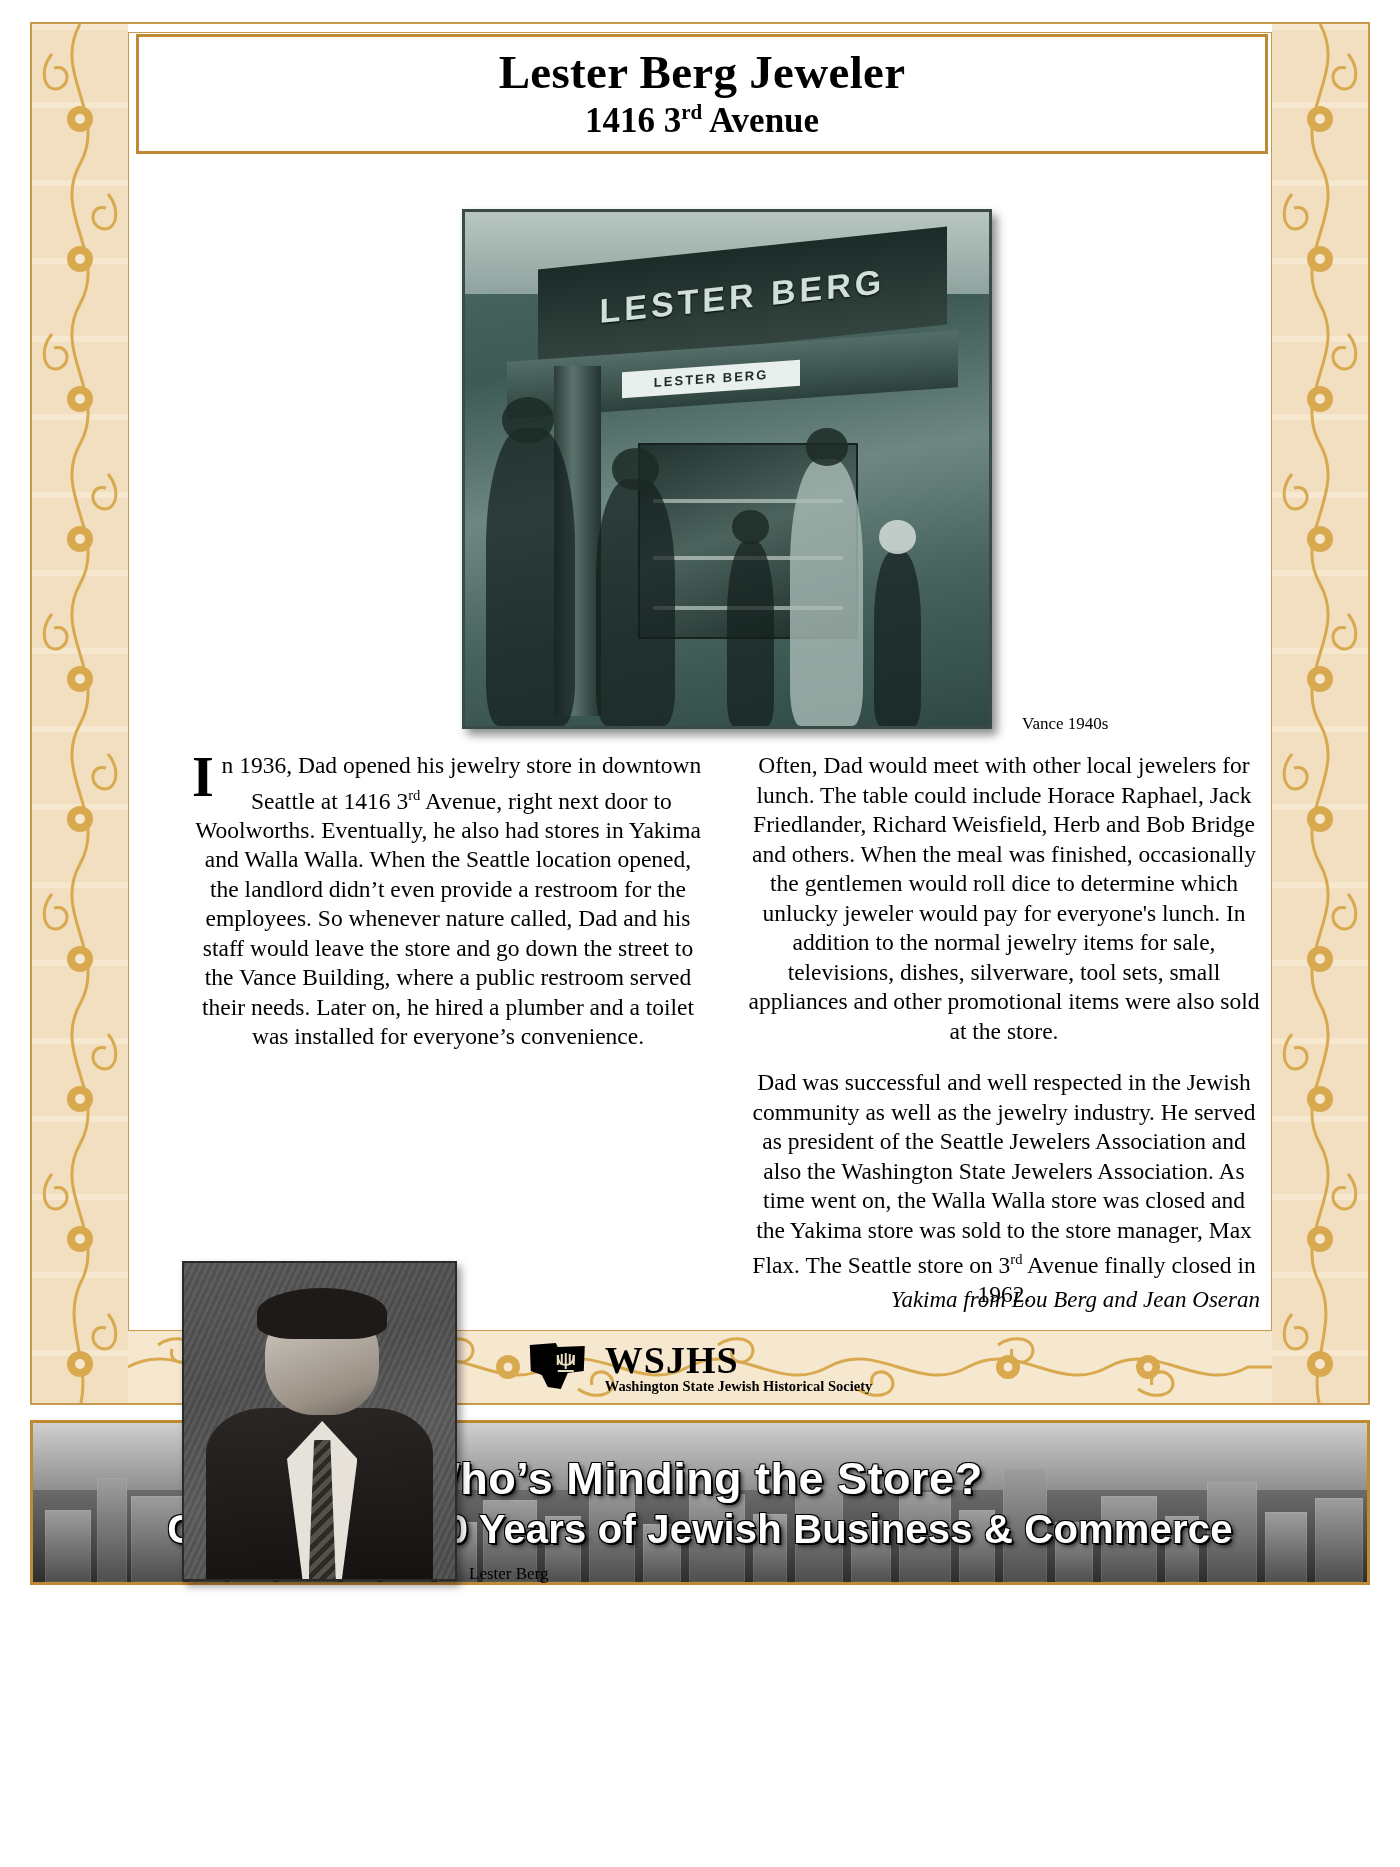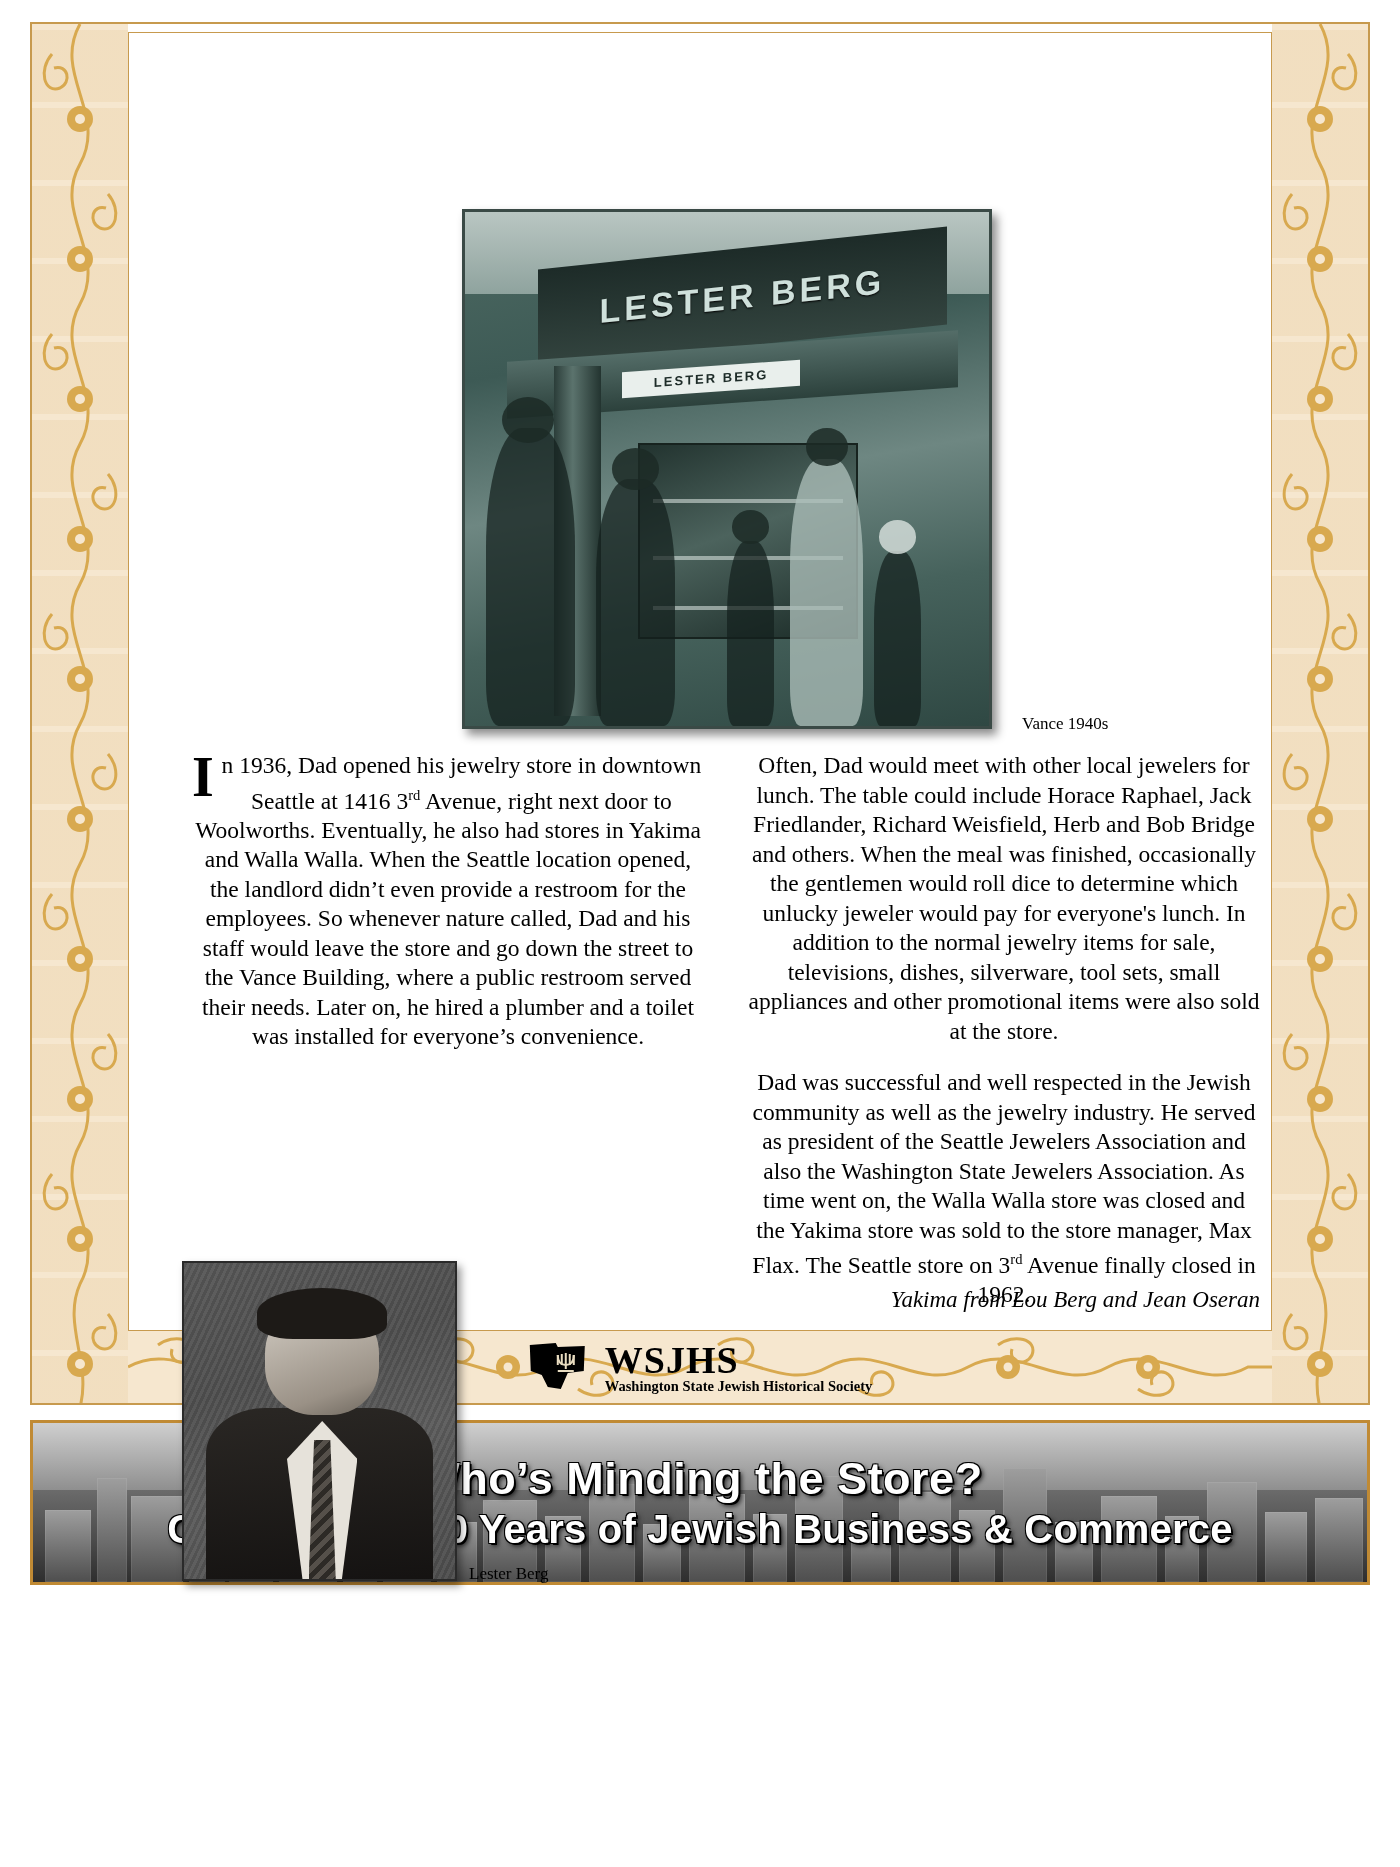--- a/index.html
+++ b/index.html
@@ -468,20 +468,24 @@
           <circle cx="240" cy="36" r="4.5"></circle>
         <circle cx="380" cy="36" r="4.5"></circle>
           <circle cx="880" cy="36" r="4.5"></circle>
         <circle cx="1020" cy="36" r="4.5"></circle>
       </g>
     </svg>
   </div>
 
   <div class="inner-white"></div>
 
+  <div class="title-box">
+    <div class="title-main">Lester Berg Jeweler</div>
+    <div class="title-sub"><span>1416 3</span><sup>rd</sup><span> Avenue</span></div>
+  </div>
 
   <div class="main-photo-wrap">
     <div class="main-photo">
       <div class="mp-sky"></div>
       <div class="mp-sign">LESTER BERG</div>
       <div class="mp-awning"></div>
       <div class="mp-awning-label">LESTER BERG</div>
       <div class="mp-col"></div>
       <div class="mp-window">
         <div class="mp-shelf" style="top:28%"></div>

